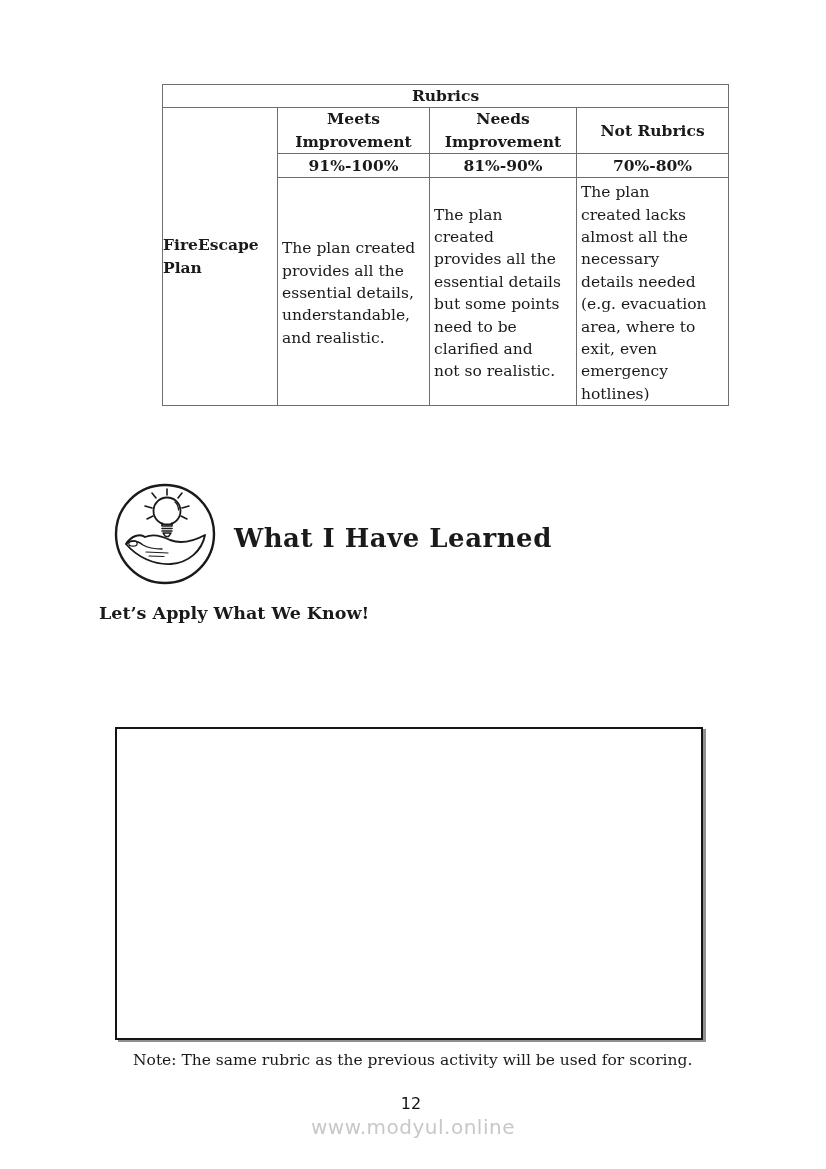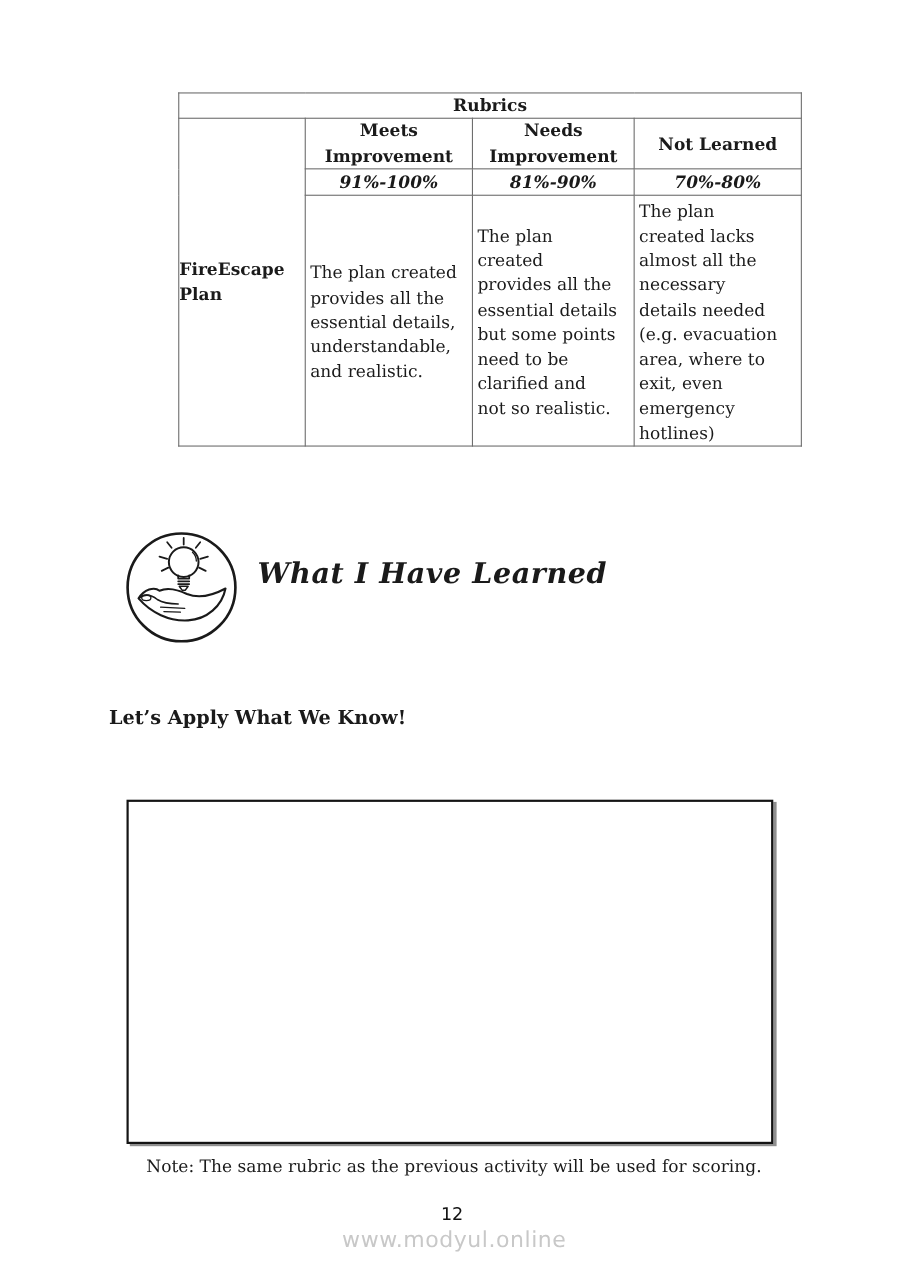--- a/index.html
+++ b/index.html
@@ -50,56 +50,53 @@
     line-height: 22px;
     vertical-align: middle;
     padding: 0 4px;
   }
   .rubrics-range-cell {
     height: 24px;
     text-align: center;
     font-weight: bold;
     font-size: 16px;
     vertical-align: middle;
-    font-style: italic;
   }
   .rubrics-desc-cell {
     height: 228px;
     vertical-align: top;
     padding: 3px 4px 0 4px;
     white-space: pre-line;
   }
 
   
   .learned-section {
     position: absolute;
     left: 112px;
     top: 481px;
     display: flex;
     align-items: flex-start;
   }
   .learned-icon { width: 106px; height: 106px; flex: 0 0 auto; }
   .learned-heading {
     font-size: 26px;
     font-weight: bold;
-    font-style: italic;
     letter-spacing: 0.5px;
     margin-left: 16px;
-    margin-top: 26px;
+    margin-top: 42px;
     white-space: nowrap;
   }
 
   
   .apply-heading {
     position: absolute;
     left: 99px;
     top: 603px;
     font-size: 17.5px;
     font-weight: bold;
-    margin-top: 40px;
   }
   .directions {
     position: absolute;
     left: 99px;
     top: 648px;
     width: 640px;
     font-size: 16px;
     line-height: 22.6px;
     white-space: pre-line;
   }
@@ -156,21 +153,21 @@
       <col style="width:152px">
     </colgroup>
     <tbody>
       <tr>
         <td class="rubrics-title-cell" colspan="4">Rubrics</td>
       </tr>
       <tr>
         <td class="rubrics-rowheader-cell" rowspan="3">FireEscape Plan</td>
         <td class="rubrics-colheader-cell">Meets Improvement</td>
         <td class="rubrics-colheader-cell">Needs Improvement</td>
-        <td class="rubrics-colheader-cell">Not Learned</td>
+        <td class="rubrics-colheader-cell">Not Rubrics</td>
       </tr>
       <tr>
         <td class="rubrics-range-cell">91%-100%</td>
         <td class="rubrics-range-cell">81%-90%</td>
         <td class="rubrics-range-cell">70%-80%</td>
       </tr>
       <tr>
         <td class="rubrics-desc-cell">The plan created
 provides all the
 essential details,

